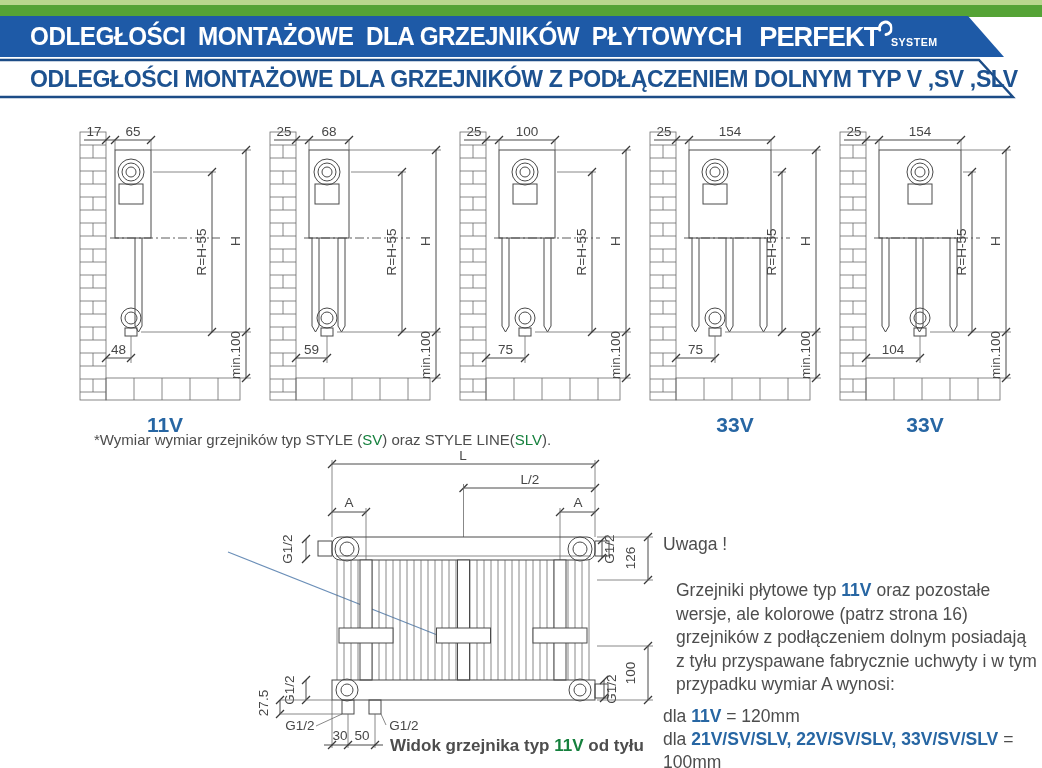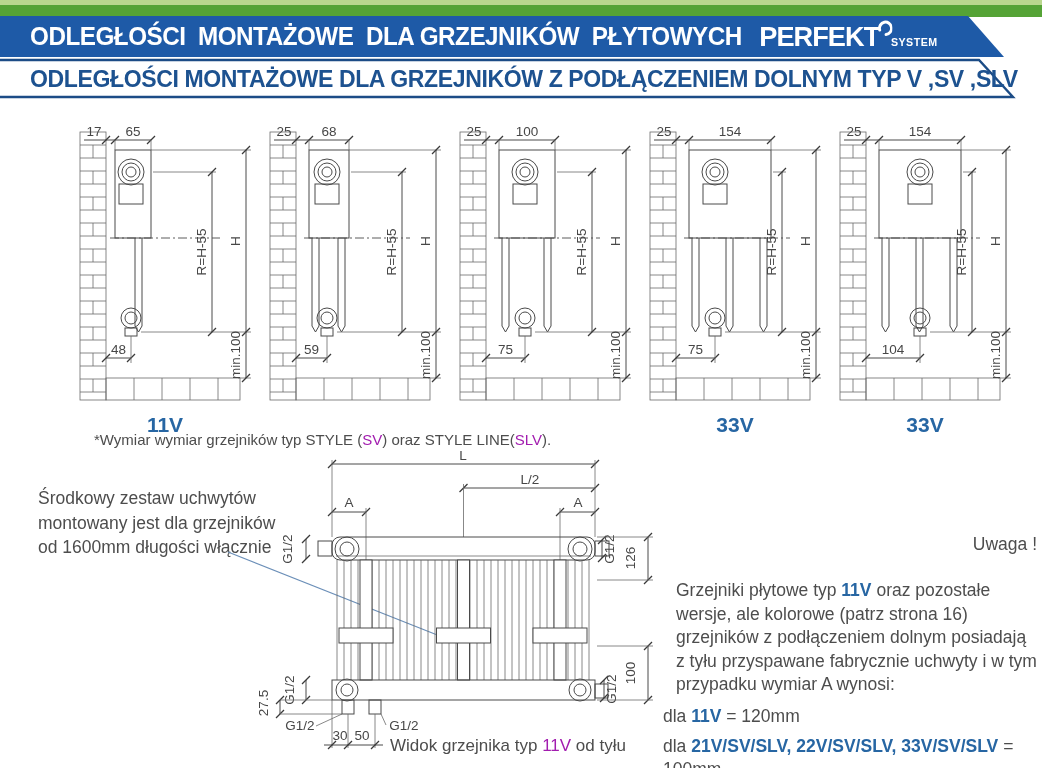--- a/index.html
+++ b/index.html
@@ -21,30 +21,30 @@
   .diagrams{position:absolute;left:70px;top:120px;display:flex;}
   .dcell{width:190px;}
   .dcell .dtitle{text-align:center;margin-top:4px;font-size:21px;font-weight:bold;color:#2766a3;}
   svg .ln{stroke:#4a4a4a;stroke-width:1;fill:none;}
   svg .thin{stroke:#6a6a6a;stroke-width:0.8;fill:none;}
   svg .tick{stroke:#3a3a3a;stroke-width:1.2;fill:none;}
   svg .dash{stroke:#4a4a4a;stroke-width:0.9;fill:none;stroke-dasharray:9 3 2 3;}
   svg .dim{font-family:"Liberation Sans",sans-serif;font-size:13.5px;fill:#474747;}
   svg .wfill{fill:#ffffff;stroke:#4a4a4a;stroke-width:1;}
   .footnote{position:absolute;left:94px;top:431px;font-size:15px;color:#4d4d4d;}
-  .acc{color:#a21caf;}
+  .acc{color:#15803d;}
   .accb{color:#2766a3;font-weight:bold;}
   .left-note{position:absolute;left:38px;top:486px;font-size:17.5px;line-height:24.5px;color:#4d4d4d;}
   .leader{position:absolute;left:150px;top:540px;}
   .rear{position:absolute;left:258px;top:448px;}
-  .caption{position:absolute;left:390px;top:736px;font-size:17px;color:#4d4d4d;}
+  .caption{position:absolute;left:390px;top:736px;font-size:17px;color:#4d4d4d;font-weight:bold;}
   .uwaga{position:absolute;left:663px;top:534px;width:374px;font-size:17.5px;color:#4d4d4d;}
-  .uwaga-title{margin-bottom:24px;text-align:right;}
+  .uwaga-title{margin-bottom:24px;}
   .uwaga p{margin:0 0 8px 13px;line-height:23.5px;}
-  .dla{margin-top:7px;line-height:23px;}
+  .dla{line-height:23px;}
 </style>
 </head>
 <body>
 
 <div class="page">
 
   <div class="green-strip"></div>
 
   <svg class="band-svg" width="1042" height="100">
     <polygon points="0,16 968,16 1004,57 0,57" fill="#1e5aa7"></polygon>
@@ -481,25 +481,20 @@
           <line x1="36" y1="238" x2="90" y2="238" class="ln"></line>
           <line x1="32" y1="242" x2="40" y2="234" class="tick"></line>
           <line x1="86" y1="242" x2="94" y2="234" class="tick"></line>
           <line x1="90" y1="216" x2="90" y2="243" class="thin"></line>
           <text x="63" y="234" class="dim" text-anchor="middle">104</text>
         </svg><div class="dtitle">33V</div></div>
     </div>
 
   <div class="footnote"><span>*Wymiar wymiar grzejników typ STYLE (</span><span class="acc">SV</span><span>) oraz STYLE LINE(</span><span class="acc">SLV</span><span>).</span></div>
 
-  <div class="left-note">
-    <div>Środkowy zestaw uchwytów</div>
-    <div>montowany jest dla grzejników</div>
-    <div>od 1600mm długości włącznie</div>
-  </div>
 
   <svg class="leader" width="320" height="120">
     <line x1="78" y1="12" x2="310" y2="104" stroke="#6b8fb8" stroke-width="1.1"></line>
   </svg>
 
   <svg id="rear" class="rear" width="412" height="315">
       <line x1="74" y1="16" x2="337" y2="16" class="ln"></line>
       <line x1="70" y1="20" x2="78" y2="12" class="tick"></line>
       <line x1="333" y1="20" x2="341" y2="12" class="tick"></line>
       <text x="205" y="12" class="dim" text-anchor="middle">L</text>

